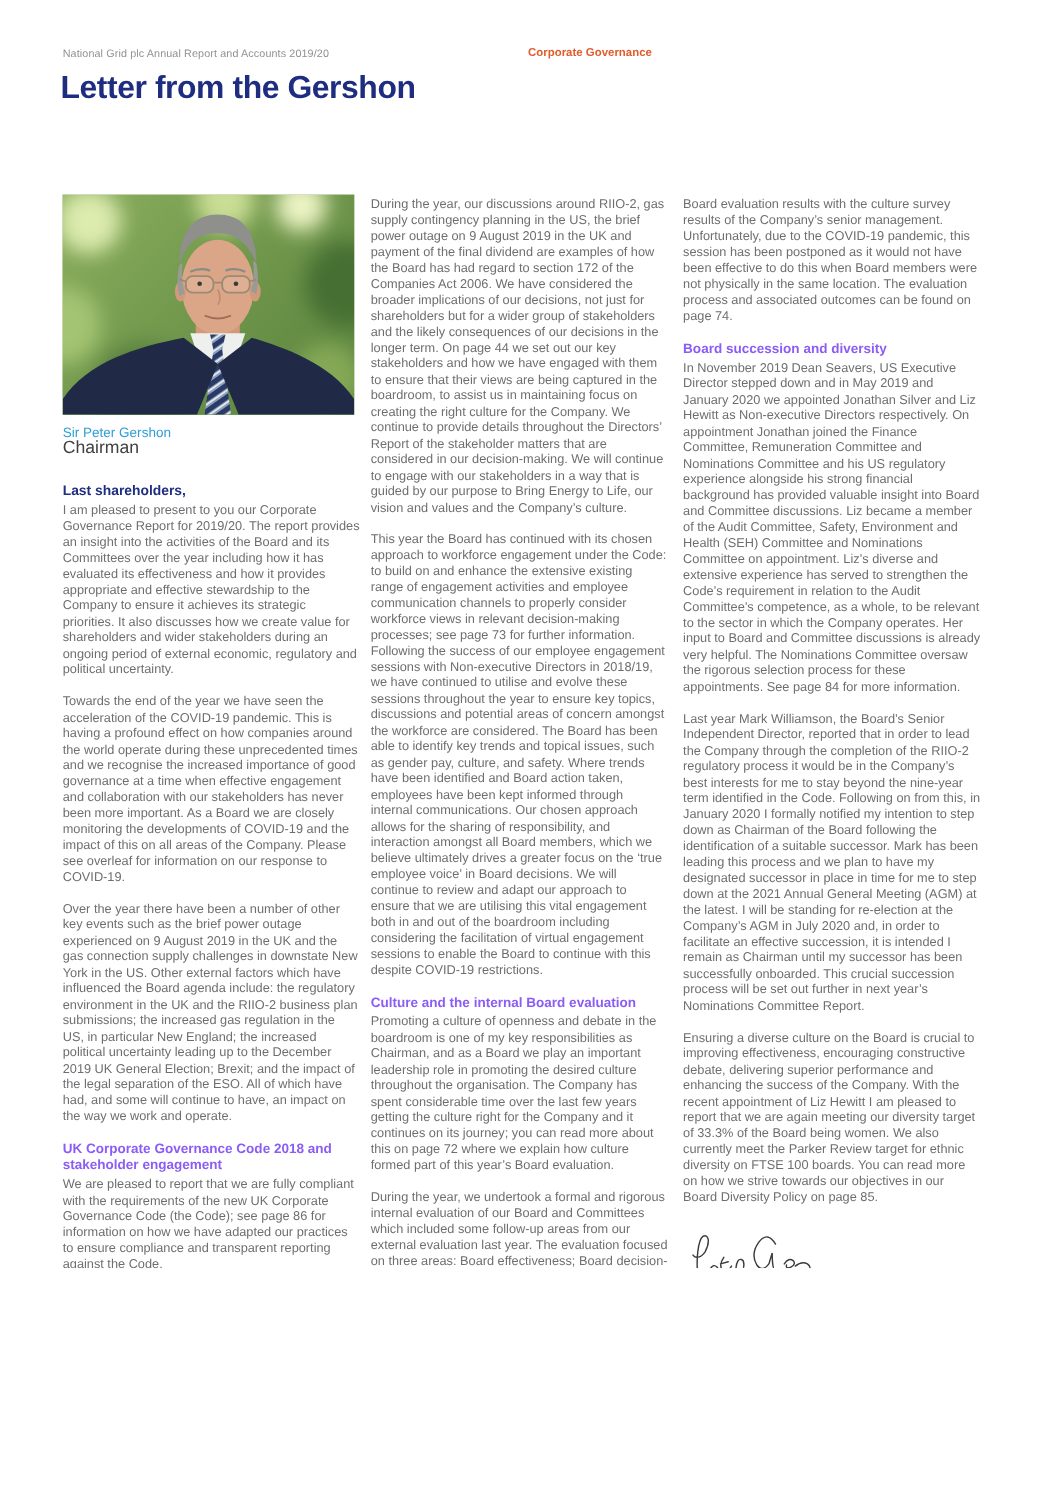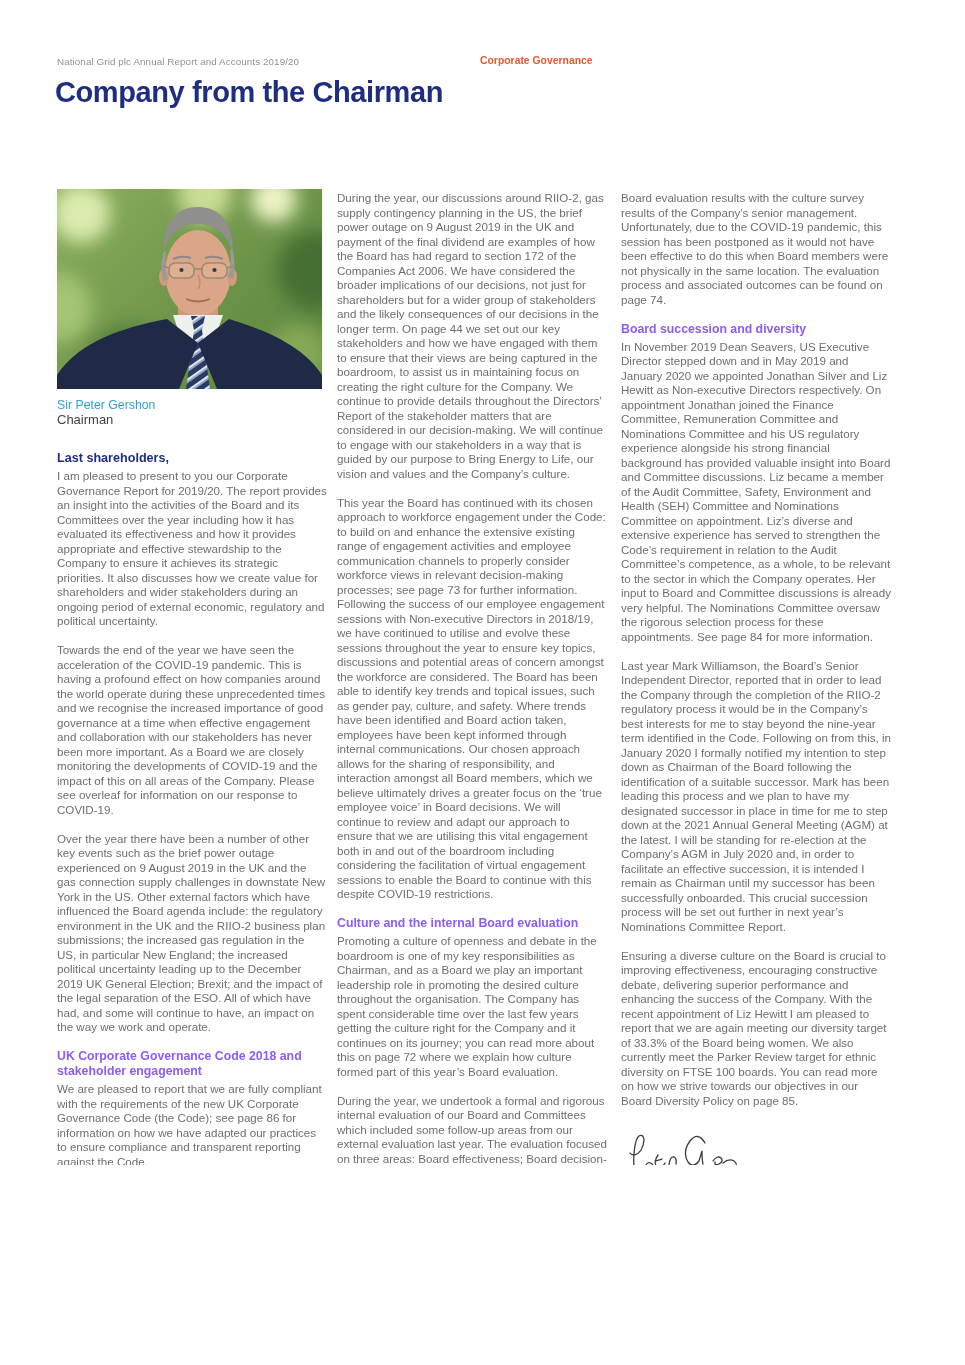--- a/index.html
+++ b/index.html
@@ -1,18 +1,18 @@
 <!DOCTYPE html>
 <html><head>
 <meta charset="utf-8">
 <style>
   * { margin:0; padding:0; box-sizing:border-box; }
   html,body { background:#ffffff; }
   body { font-family:"Liberation Sans","DejaVu Sans",sans-serif; }
-  .page { position:relative; width:965px; height:1153px; background:#ffffff; overflow:hidden;margin-top:12px; }
+  .page { position:relative; width:965px; height:1153px; background:#ffffff; overflow:hidden; }
 
   .hdr-left  { position:absolute; left:57px;  top:44px; font-size:9.8px; color:#8f9194; letter-spacing:0.1px; }
   .hdr-right { position:absolute; left:480px; top:43px; font-size:10.4px; font-weight:bold; color:#e05c2d; }
   .title { position:absolute; left:55px; top:64px; font-size:29px; font-weight:bold; color:#1f2d80; letter-spacing:-0.4px; }
 
   .photo { position:absolute; left:57px; top:177px; width:265px; height:200px; overflow:hidden; background:#6f9150; }
   .photo-bg { position:absolute; inset:-18px;
     background:
       radial-gradient(circle at 14% 18%, #dcebae 0 28px, rgba(0,0,0,0) 30px),
       radial-gradient(circle at 78% 12%, #ecf3c4 0 22px, rgba(0,0,0,0) 24px),
@@ -21,42 +21,42 @@
       radial-gradient(circle at 86% 78%, #84a855 0 30px, rgba(0,0,0,0) 32px),
       radial-gradient(circle at 30% 84%, #577f3e 0 44px, rgba(0,0,0,0) 46px),
       radial-gradient(circle at 55% 10%, #c9dd94 0 26px, rgba(0,0,0,0) 28px),
       linear-gradient(135deg, #8fb261, #6d9449 55%, #55803c);
     filter: blur(9px);
   }
   .photo svg { position:absolute; left:0; top:0; }
 
   .byline { position:absolute; left:57px; top:386px; line-height:14.5px; }
   .name-blue { font-size:12.3px; font-weight:normal; color:#2f9fd6; }
-  .role-dark { font-size:13px; color:#414042; }
+  .role-dark { font-size:16px; color:#414042; }
 
   .col { position:absolute; width:270px; font-size:11.6px; line-height:14.5px; color:#6d6e71; }
   .col p { margin:0 0 14.5px 0; }
   .col-1 { left:57px;  top:438px; }
   .col-2 { left:337px; top:179px; }
   .col-3 { left:621px; top:179px; }
 
   .salutation { font-size:12.6px; line-height:16px; font-weight:bold; color:#1f2d80; margin-bottom:3px; }
   .subhead { font-size:12.3px; line-height:15px; font-weight:bold; color:#8b5cf6; margin:0 0 3px 0; }
 
   .sig-img { margin:4px 0 16px 0; display:block; }
   .pagenum { position:absolute; left:57px; top:1322px; font-size:11.5px; font-weight:bold; color:#1f2d80; }
 </style>
 </head>
 <body>
 
 <div class="page">
 
   <div class="hdr-left">National Grid plc Annual Report and Accounts 2019/20</div>
   <div class="hdr-right">Corporate Governance</div>
-  <h1 class="title">Company from the Chairman</h1>
+  <h1 class="title">Letter from the Gershon</h1>
 
   <div class="photo">
     <div class="photo-bg"></div>
     <svg width="265" height="200" viewBox="0 0 265 200">
       <defs>
         <pattern id="tiestripe" width="9" height="9" patternUnits="userSpaceOnUse" patternTransform="rotate(55)">
           <rect width="9" height="9" fill="#2a3a66"></rect>
           <rect x="5" width="2.6" height="9" fill="#dfe6ee"></rect>
           <rect x="7.6" width="1.4" height="9" fill="#8fa6c6"></rect>
         </pattern>

